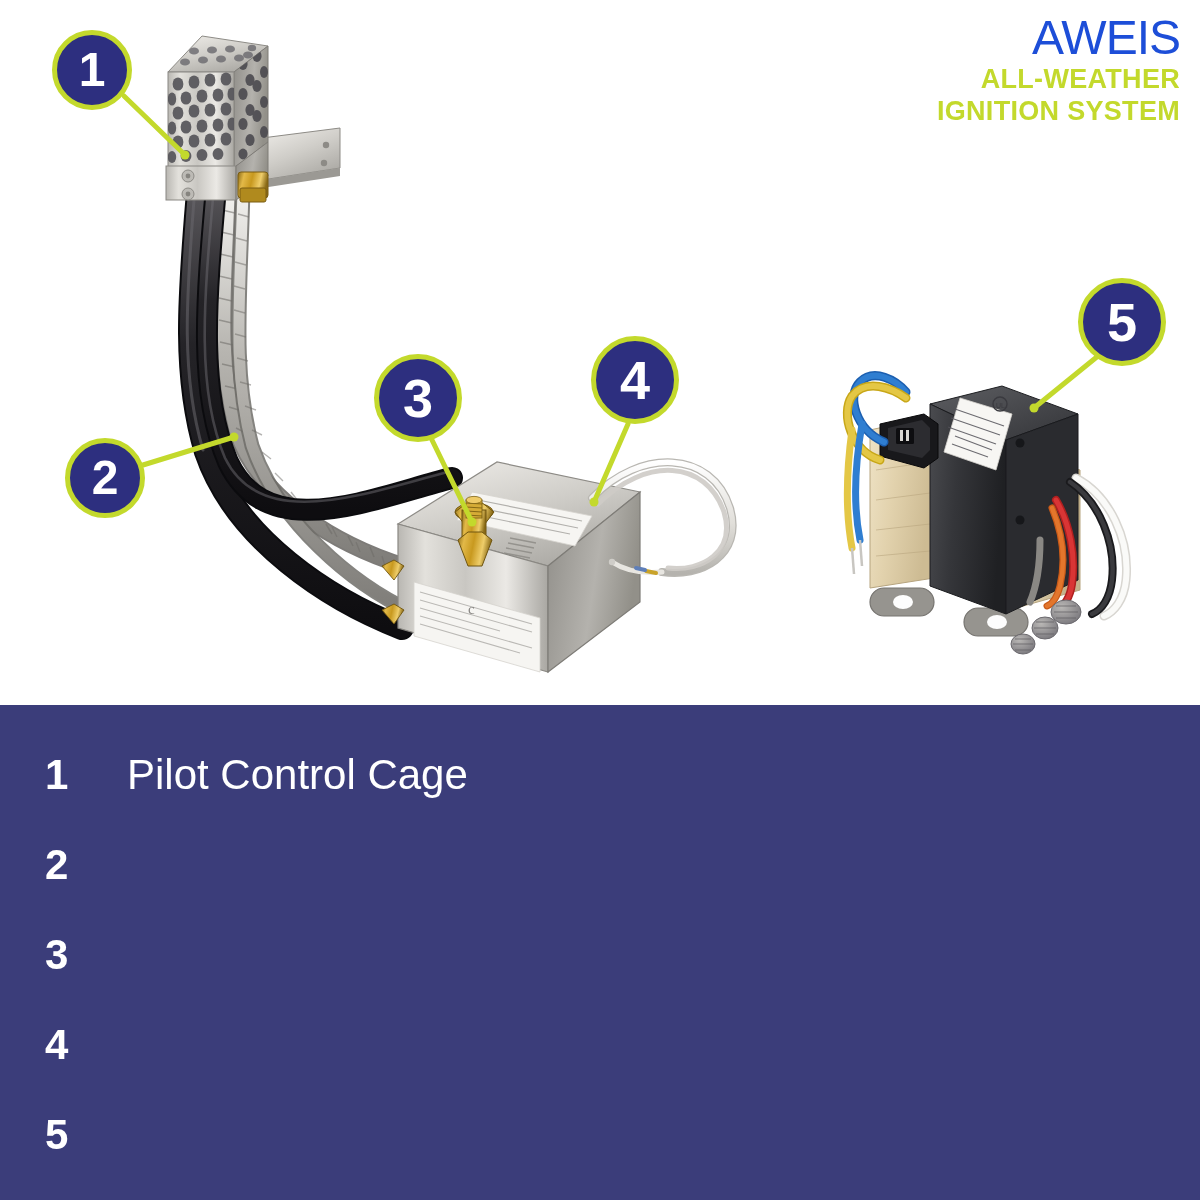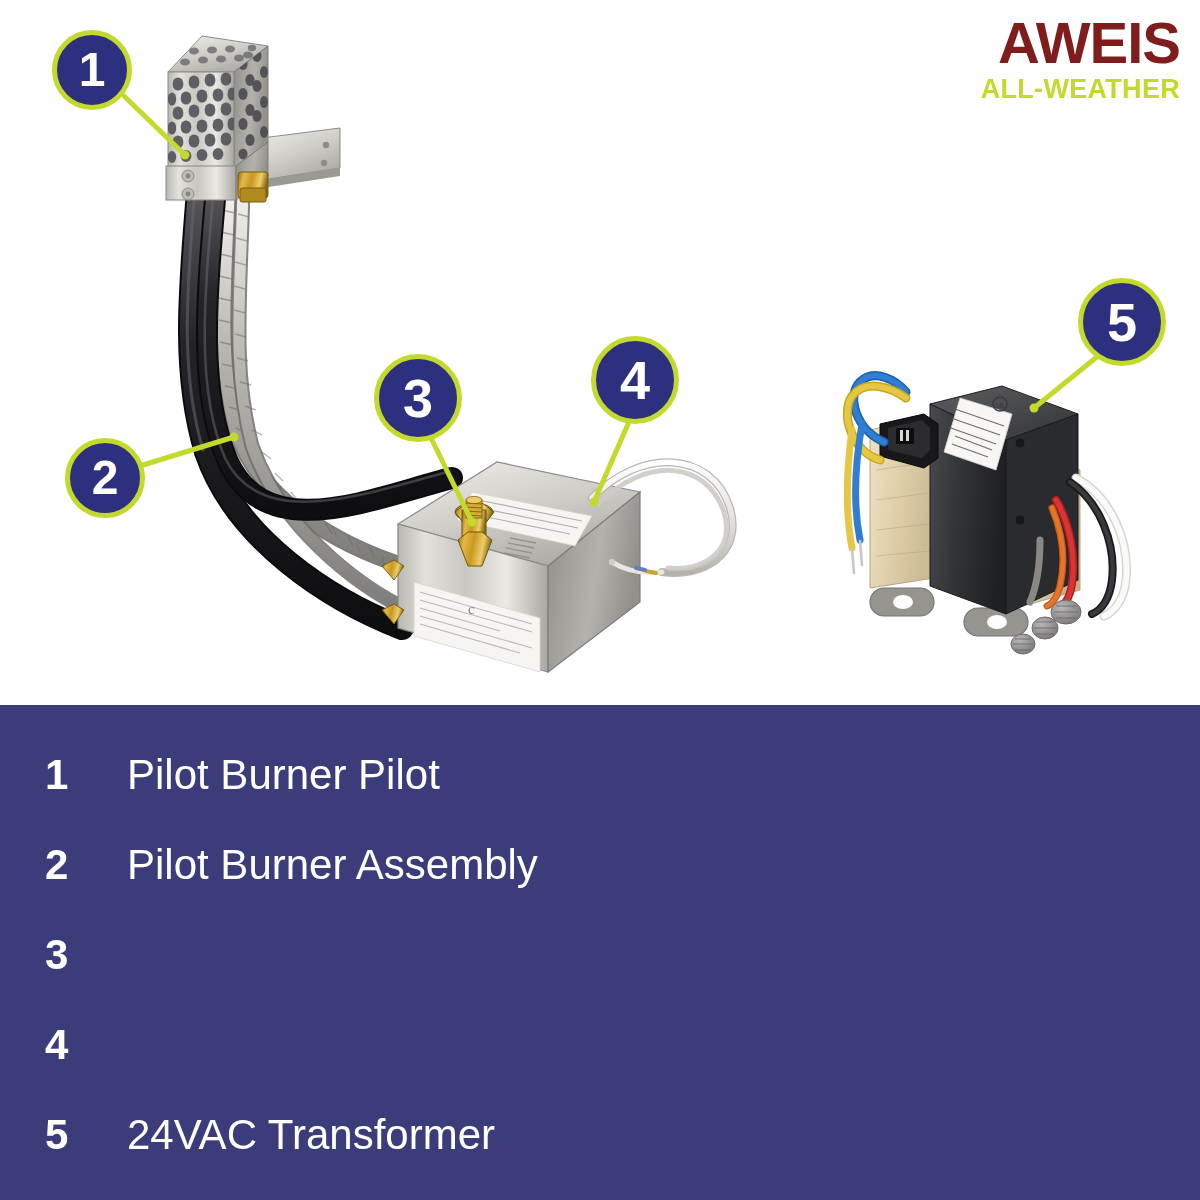--- a/index.html
+++ b/index.html
@@ -7,21 +7,21 @@
     width:1200px;height:1200px;
     background:#ffffff;
     font-family:"Liberation Sans", sans-serif;
     overflow:hidden;
   }
   #page{position:relative;width:1200px;height:1200px;background:#fff;overflow:hidden;}
 
   
   #brand{position:absolute;right:20px;top:14px;text-align:right;line-height:1;}
   #brand-title{
-    font-size:58px;font-weight:bold;color:#7f1d1d;
+    font-size:48px;font-weight:normal;color:#1d4ed8;
     letter-spacing:-1px;line-height:1;
     font-family:"Liberation Sans", sans-serif;
   }
   .brand-sub{
     font-size:27px;font-weight:bold;color:#c3d92c;
     letter-spacing:0.3px;line-height:1.12;margin-top:2px;
     font-family:"Liberation Sans", sans-serif;
   }
 
   
@@ -68,20 +68,21 @@
 </head>
 <body>
 
 <div id="page">
 
   <div id="stage">
 
     <div id="brand">
       <div id="brand-title">AWEIS</div>
       <div class="brand-sub">ALL-WEATHER</div>
+      <div class="brand-sub">IGNITION SYSTEM</div>
     </div>
 
     <svg class="art" style="left:0;top:0;width:1200px;height:705px;" viewBox="0 0 1200 705">
       <defs>
         <linearGradient id="steel" x1="0" y1="0" x2="1" y2="0">
           <stop offset="0%" stop-color="#b9b7b2"></stop>
           <stop offset="18%" stop-color="#e3e1dc"></stop>
           <stop offset="45%" stop-color="#c9c7c2"></stop>
           <stop offset="72%" stop-color="#ebe9e5"></stop>
           <stop offset="100%" stop-color="#a9a7a2"></stop>
@@ -422,36 +423,34 @@
     <div class="badge" style="left:1078px;top:278px;width:88px;height:88px;font-size:54px;">
       <span>5</span>
     </div>
 
   </div>
 
   <div id="legend">
 
     <div class="legend-row" style="top:48px;">
       <div class="legend-num">1</div>
-      <div class="legend-label">Pilot Burner Pilot</div>
+      <div class="legend-label">Pilot Control Cage</div>
     </div>
 
     <div class="legend-row" style="top:138px;">
       <div class="legend-num">2</div>
-      <div class="legend-label">Pilot Burner Assembly</div>
     </div>
 
     <div class="legend-row" style="top:228px;">
       <div class="legend-num">3</div>
     </div>
 
     <div class="legend-row" style="top:318px;">
       <div class="legend-num">4</div>
     </div>
 
     <div class="legend-row" style="top:408px;">
       <div class="legend-num">5</div>
-      <div class="legend-label">24VAC Transformer</div>
     </div>
 
   </div>
 
 </div>
 
 </body></html>

